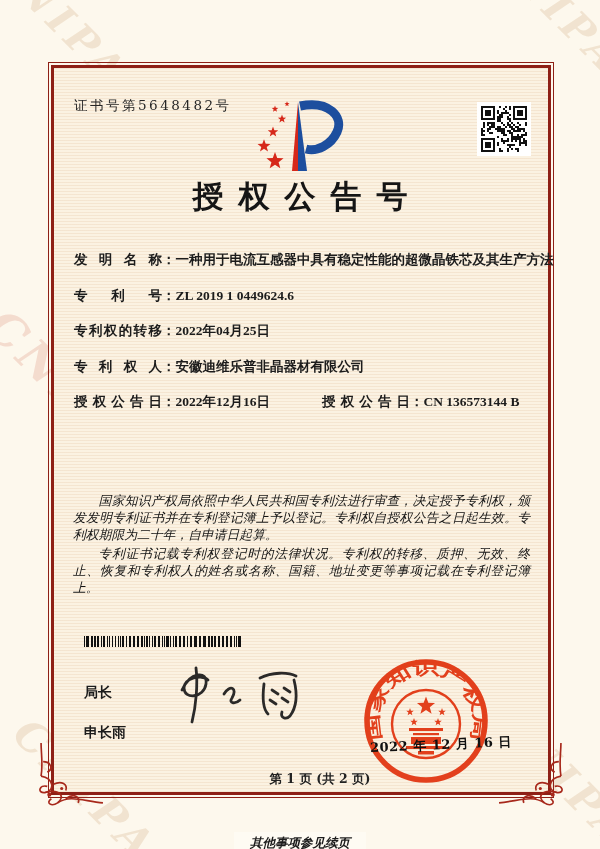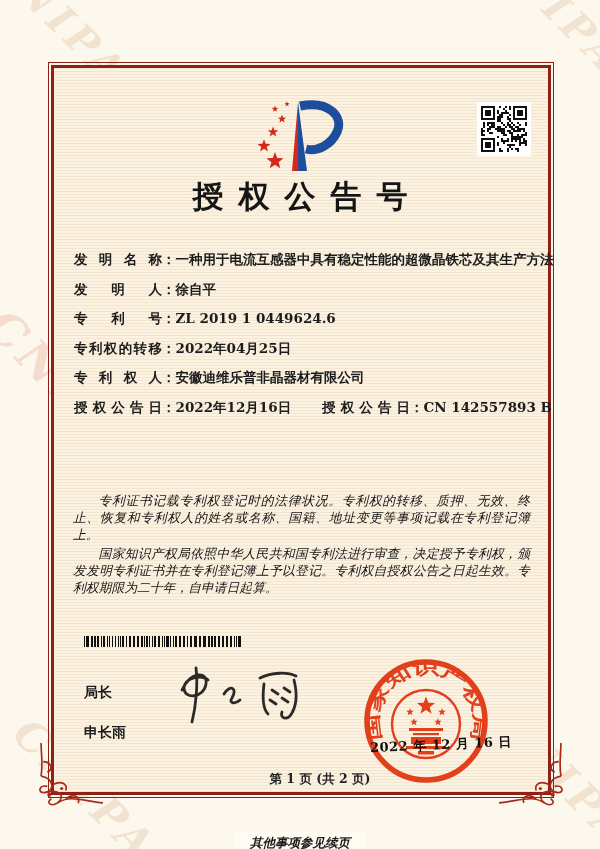--- a/index.html
+++ b/index.html
@@ -23,21 +23,21 @@
   .corner.br{right:-10px;bottom:-10px;transform:scaleX(-1);}
   
   .certno{position:absolute;left:74px;top:97px;font-size:13.5px;letter-spacing:2.5px;color:#262626;}
   .logo{position:absolute;left:251px;top:99px;}
   .qrbox{position:absolute;left:477px;top:102px;width:54px;height:54px;background:#fff;
          display:flex;align-items:center;justify-content:center;}
   .title{position:absolute;left:0;right:0;top:176px;text-align:center;font-size:31px;
          font-weight:700;letter-spacing:15px;text-indent:15px;color:#151515;}
   
   .fields{position:absolute;left:74px;top:251px;width:460px;font-size:13.5px;font-weight:600;}
-  .frow{margin-bottom:12px;line-height:17.5px;white-space:nowrap;}
+  .frow{margin-bottom:18px;line-height:17.5px;white-space:nowrap;font-family:Liberation Serif, serif;}
   .flabel{display:inline-block;width:88px;text-align:justify;text-align-last:justify;vertical-align:top;}
   .colon{display:inline-block;vertical-align:top;}
   .fvalue{display:inline-block;vertical-align:top;}
   .frow.two{position:relative;}
   .fgroup2{position:absolute;left:248px;top:0;white-space:nowrap;}
   
   .paras{position:absolute;left:73px;top:493px;width:457px;font-size:12.8px;line-height:16.8px;
          text-align:justify;font-style:italic;color:#141414;}
   .paras p{margin:0;text-indent:2em;}
   .paras p + p{margin-top:3px;}
@@ -91,20 +91,21 @@
         <path d="M2,34 C4,22 2,12 2,2"></path>
         <path d="M14,42 C22,38 28,42 26,48"></path>
         <path d="M4,20 C12,20 14,28 8,30"></path>
         <path d="M26,56 C34,50 40,54 38,60"></path>
       </g>
       <circle cx="10" cy="52" r="2" fill="#a7281b"></circle>
       <circle cx="22" cy="46" r="1.5" fill="#a7281b"></circle>
     </svg>
   </div>
 
+  <div class="certno">证书号第5648482号</div>
 
   <svg class="logo" width="94" height="78" viewBox="0 0 94 78">
     <defs>
       <path id="st" d="M0,-10 L2.47,-3.40 L9.51,-3.09 L3.99,1.30 L5.88,8.09 L0,4.2 L-5.88,8.09 L-3.99,1.30 L-9.51,-3.09 L-2.47,-3.40 Z"></path>
     </defs>
     <path d="M49,7 C78,1 93,18 86,33 C80,46 66,53 55,50" fill="none" stroke="#1d4e9e" stroke-width="9"></path>
     <polygon points="47,3 41,72 47,72" fill="#d6281a"></polygon>
     <polygon points="47,3 56,72 47,72" fill="#1d4e9e"></polygon>
     <g fill="#d6281a">
       <use href="#st" transform="translate(24,62) scale(0.9)"></use>
@@ -279,40 +280,37 @@
       </svg>
   </div>
 
   <div class="title">授权公告号</div>
 
   <div class="fields">
     <div class="frow">
       <span class="flabel">发明名称</span><span class="colon">：</span><span class="fvalue" style="white-space:normal">一种用于电流互感器中具有稳定性能的超微晶铁芯及其生产方法</span>
     </div>
     <div class="frow">
-      <span class="flabel">发明人</span><span class="colon">：</span><span class="fvalue">徐自平</span>
-    </div>
-    <div class="frow">
       <span class="flabel">专利号</span><span class="colon">：</span><span class="fvalue">ZL 2019 1 0449624.6</span>
     </div>
     <div class="frow">
       <span class="flabel">专利权的转移</span><span class="colon">：</span><span class="fvalue">2022年04月25日</span>
     </div>
     <div class="frow">
       <span class="flabel">专利权人</span><span class="colon">：</span><span class="fvalue">安徽迪维乐普非晶器材有限公司</span>
     </div>
     <div class="frow two">
       <span class="flabel">授权公告日</span><span class="colon">：</span><span class="fvalue">2022年12月16日</span>
-      <span class="fgroup2"><span class="flabel">授权公告日</span><span class="colon">：</span><span class="fvalue">CN 142557893 B</span></span>
+      <span class="fgroup2"><span class="flabel">授权公告日</span><span class="colon">：</span><span class="fvalue">CN 136573144 B</span></span>
     </div>
   </div>
 
   <div class="paras">
+    <p>国家知识产权局依照中华人民共和国专利法进行审查，决定授予专利权，颁发发明专利证书并在专利登记簿上予以登记。专利权自授权公告之日起生效。专利权期限为二十年，自申请日起算。</p>
     <p>专利证书记载专利权登记时的法律状况。专利权的转移、质押、无效、终止、恢复和专利权人的姓名或名称、国籍、地址变更等事项记载在专利登记簿上。</p>
-    <p>国家知识产权局依照中华人民共和国专利法进行审查，决定授予专利权，颁发发明专利证书并在专利登记簿上予以登记。专利权自授权公告之日起生效。专利权期限为二十年，自申请日起算。</p>
   </div>
 
   <svg class="barcode" id="barcode" width="158" height="11" viewBox="0 0 158 11">
       <rect x="0" y="0" width="1" height="11" fill="#111"></rect>
       <rect x="2" y="0" width="3" height="11" fill="#111"></rect>
       <rect x="7" y="0" width="2" height="11" fill="#111"></rect>
       <rect x="10" y="0" width="2" height="11" fill="#111"></rect>
       <rect x="13" y="0" width="2" height="11" fill="#111"></rect>
       <rect x="17" y="0" width="1" height="11" fill="#111"></rect>
       <rect x="19" y="0" width="2" height="11" fill="#111"></rect>

